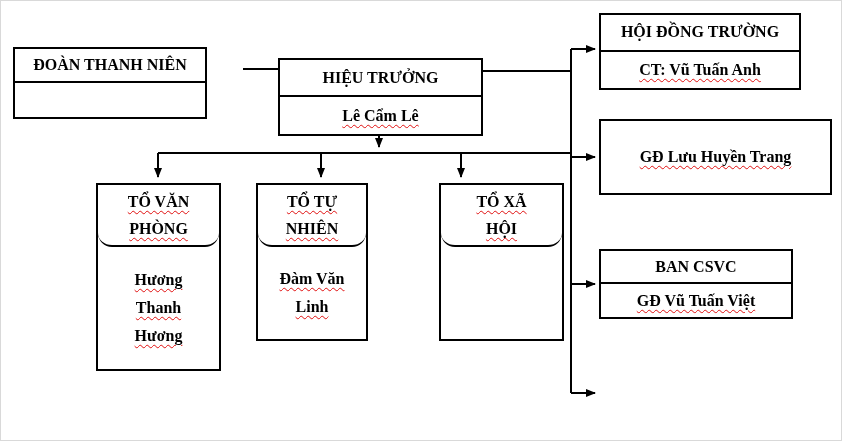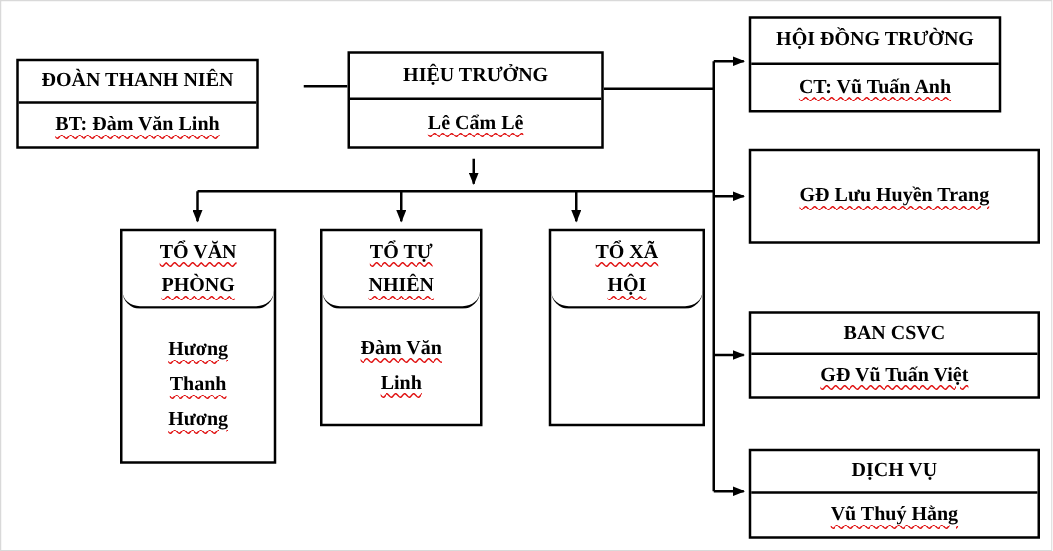--- a/index.html
+++ b/index.html
@@ -91,53 +91,48 @@
 
     <path class="ln" d="M378 126 V146" marker-end="url(#arr)"></path>
     <path class="ln" d="M157 152 H570"></path>
     <path class="ln" d="M157 152 V176" marker-end="url(#arr)"></path>
     <path class="ln" d="M320 152 V176" marker-end="url(#arr)"></path>
     <path class="ln" d="M460 152 V176" marker-end="url(#arr)"></path>
   </svg>
 
   <div class="box" style="left:12px; top:46px; width:194px; height:72px;">
     <div class="cell title">ĐOÀN THANH NIÊN</div>
-    <div class="cell name wavy">BT: Đàm Văn Linh</div>
   </div>
 
-  <div class="box" style="left:277px; top:40px; width:205px; height:78px;">
+  <div class="box" style="left:277px; top:57px; width:205px; height:78px;">
     <div class="cell title">HIỆU TRƯỞNG</div>
     <div class="cell name wavy">Lê Cẩm Lê</div>
   </div>
 
   <div class="box" style="left:598px; top:12px; width:202px; height:77px;">
     <div class="cell title">HỘI ĐỒNG TRƯỜNG</div>
     <div class="cell name wavy">CT: Vũ Tuấn Anh</div>
   </div>
 
   <div class="box" style="left:598px; top:118px; width:233px; height:76px;">
     <div class="cell name wavy">GĐ Lưu Huyền Trang</div>
   </div>
 
-  <div class="box" style="left:598px; top:248px; width:233px; height:70px;">
+  <div class="box" style="left:598px; top:248px; width:194px; height:70px;">
     <div class="cell title">BAN CSVC</div>
     <div class="cell name wavy">GĐ Vũ Tuấn Việt</div>
   </div>
 
-  <div class="box" style="left:598px; top:358px; width:233px; height:72px;">
-    <div class="cell title">DỊCH VỤ</div>
-    <div class="cell name wavy">Vũ Thuý Hằng</div>
-  </div>
 
   <div class="box box-tall" style="left:95px; top:182px; width:125px; height:188px;">
     <div class="cell title wavy">TỔ VĂN PHÒNG</div>
     <div class="cell name wavy">Hương Thanh Hương</div>
   </div>
 
-  <div class="box box-tall" style="left:255px; top:182px; width:130px; height:158px;">
+  <div class="box box-tall" style="left:255px; top:182px; width:112px; height:158px;">
     <div class="cell title wavy">TỔ TỰ NHIÊN</div>
     <div class="cell name wavy">Đàm Văn Linh</div>
   </div>
 
   <div class="box box-tall" style="left:398px; top:182px; width:125px; height:158px;margin-left:40px;">
     <div class="cell title wavy">TỔ XÃ HỘI</div>
   </div>
 
 </div>
 

